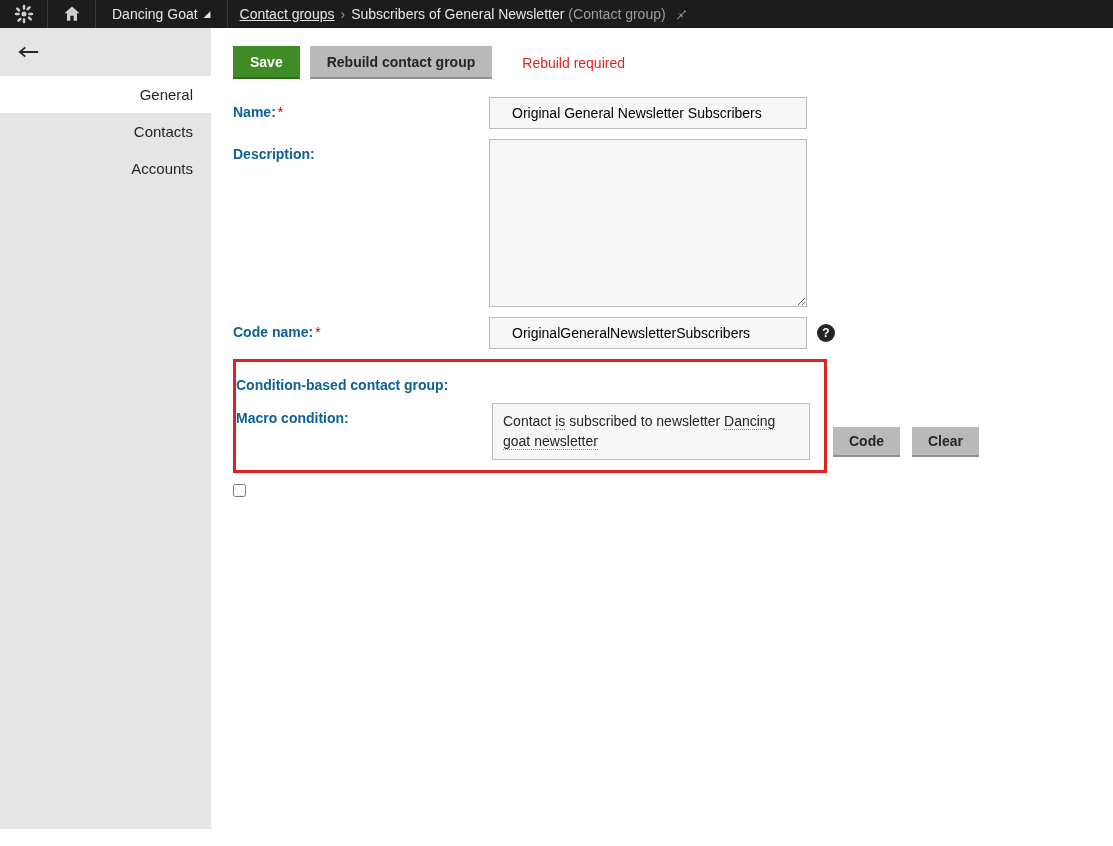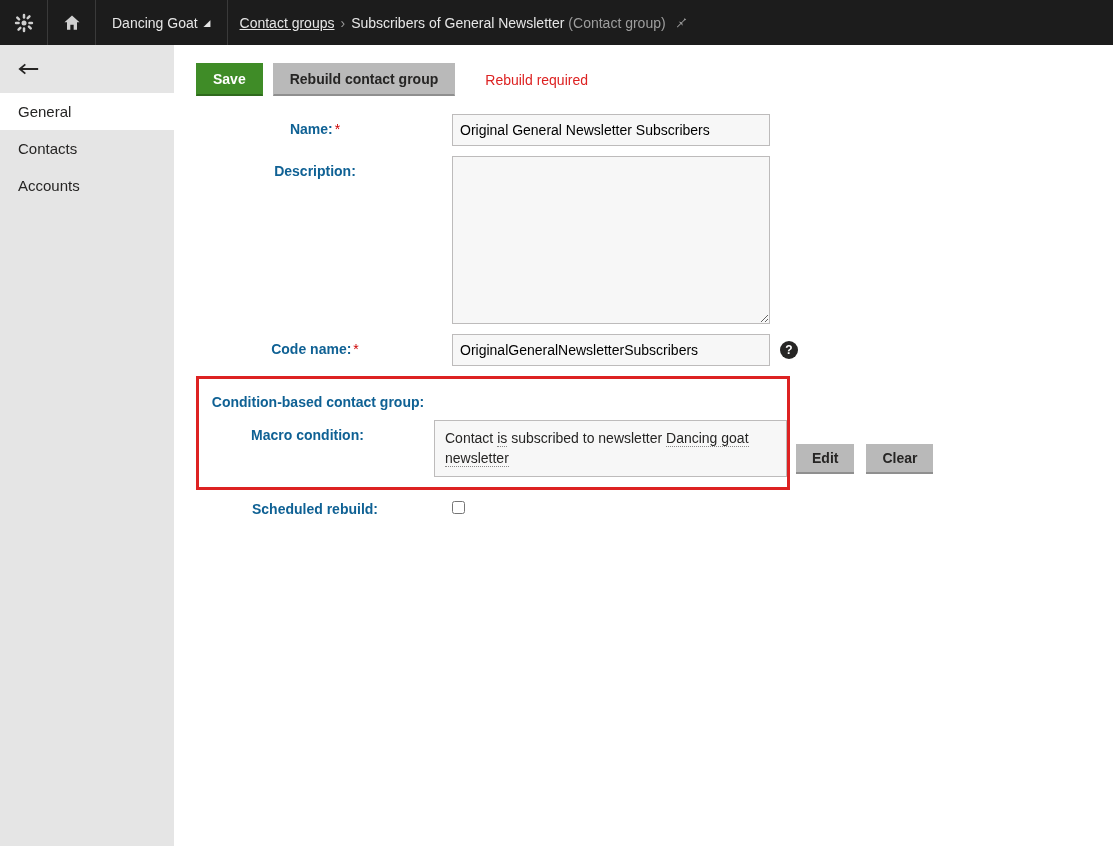--- a/index.html
+++ b/index.html
@@ -1,59 +1,59 @@
 <!DOCTYPE html>
 <html><head>
 <meta charset="utf-8">
 <style>
   * { box-sizing: border-box; margin: 0; padding: 0; }
   body { font-family: "Segoe UI", Arial, sans-serif; font-size: 14px; color: #262524; background: #fff; }
   
   
-  .topbar { display: flex; align-items: center; background: #1c1c1c; color: #e6e6e6; height: 45px; }
+  .topbar { display: flex; align-items: center; background: #1c1c1c; color: #e6e6e6; height: 28px; }
   .topbar-icon { width: 48px; height: 45px; display: flex; align-items: center; justify-content: center; border-right: 1px solid #3a3a3a; cursor: pointer; }
   .topbar-icon svg { fill: #cfcfcf; width: 20px; height: 20px; }
   .site-selector { padding: 0 16px; height: 45px; display: flex; align-items: center; border-right: 1px solid #3a3a3a; cursor: pointer; color: #e6e6e6; font-size: 14px; }
   .site-selector .caret { margin-left: 6px; font-size: 9px; }
   .breadcrumb { padding-left: 12px; display: flex; align-items: center; color: #e6e6e6; font-size: 14px; text-align: center; }
   .breadcrumb a { color: #e6e6e6; text-decoration: underline; cursor: pointer; }
   .breadcrumb .sep { margin: 0 6px; color: #999; }
   .breadcrumb .suffix { color: #9e9e9e; margin-left: 4px; }
   .pin-icon { margin-left: 8px; cursor: pointer; }
   .pin-icon svg { fill: #999; width: 14px; height: 14px; }
   
   
   .layout { display: flex; min-height: calc(100vh - 45px); }
-  .sidebar { width: 174px; background: #e5e5e5; }
+  .sidebar { width: 211px; background: #e5e5e5; text-align: right; }
   .back-row { height: 48px; display: flex; align-items: center; padding-left: 18px; cursor: pointer; }
   .back-row svg { stroke: #262524; width: 22px; height: 14px; fill: none; stroke-width: 2; }
   .side-item { padding: 10px 18px; font-size: 15px; color: #262524; cursor: pointer; }
   .side-item.active { background: #fff; }
   
   .main { flex: 1; padding: 18px 22px; background: #fff; }
   
   .action-row { display: flex; align-items: center; gap: 10px; margin-bottom: 18px; }
   .btn { border: 1px solid transparent; padding: 7px 16px; font-size: 14px; font-weight: bold; cursor: pointer; font-family: inherit; text-align: center; }
   .btn-primary { background: #3f8c27; color: #fff; border-bottom: 2px solid #2f6a1d; }
   .btn-secondary { background: #b9b9b9; color: #262524; border-bottom: 2px solid #8f8f8f; }
   .status-text { color: #d22; font-size: 14px; margin-left: 20px; }
   
   .stats-row { color: #0f6194; font-weight: bold; font-size: 18px; margin-bottom: 18px; }
   .stats-row span { margin-right: 42px; }
   
   .form-row { display: flex; align-items: flex-start; margin-bottom: 10px; }
-  .form-label { width: 256px; text-align: center; padding-right: 18px; padding-top: 7px; color: #0f6194; font-weight: bold; font-size: 14px; }
+  .form-label { width: 256px; text-align: left; padding-right: 18px; padding-top: 7px; color: #0f6194; font-weight: bold; font-size: 14px; }
   .form-label .req { color: #c00; font-weight: normal; margin-left: 2px; }
   .form-field { display: flex; align-items: center; gap: 10px; }
-  .text-input { width: 318px; padding: 7px 7px; border: 1px solid #bdbbbb; background: #f7f7f7; font-family: inherit; font-size: 14px; }
+  .text-input { width: 318px; padding: 7px 22px; border: 1px solid #bdbbbb; background: #f7f7f7; font-family: inherit; font-size: 14px; }
   .textarea { width: 318px; height: 168px; padding: 7px 10px; border: 1px solid #bdbbbb; background: #f7f7f7; font-family: inherit; font-size: 14px; resize: both; }
   .help-icon { width: 18px; height: 18px; border-radius: 50%; background: #262524; color: #fff; display: flex; align-items: center; justify-content: center; font-size: 12px; font-weight: bold; cursor: help; }
   .checkbox-wrap { padding-top: 7px; }
   .desc-text { color: #403e3d; font-size: 14px; margin-top: 6px; max-width: 320px; line-height: 1.45; }
-  .macro-box { width: 353px; min-height: 48px; padding: 7px 10px; border: 1px solid #bdbbbb; background: #f7f7f7; font-size: 14px; line-height: 1.45; }
+  .macro-box { width: 318px; min-height: 48px; padding: 7px 10px; border: 1px solid #bdbbbb; background: #f7f7f7; font-size: 14px; line-height: 1.45; }
   .macro-box .dotted { border-bottom: 1px dotted #888; }
   .btn-small { background: #b9b9b9; color: #262524; border: none; border-bottom: 2px solid #8f8f8f; padding: 6px 16px; font-weight: bold; cursor: pointer; font-family: inherit; font-size: 14px; }
   
   .highlight-box { border: 3px solid #d22; padding: 8px 0 10px 0; margin-bottom: 12px; width: 594px; }
   .field-col { display: flex; flex-direction: column; }
 </style>
 </head>
 <body>
 
 <div class="topbar">
@@ -153,26 +153,25 @@
         <div class="form-label">Macro condition:</div>
         <div class="form-field">
           <div class="macro-box">
             <span>Contact </span><span class="dotted">is</span><span> subscribed to newsletter </span><span class="dotted">Dancing goat newsletter</span>
           </div>
         </div>
       </div>
     </div>
 
     <div style="position:relative; top:-58px; left:600px; display:flex; gap:12px; width:200px;">
-      <button class="btn-small">Edit</button>
+      <button class="btn-small">Code</button>
       <button class="btn-small">Clear</button>
     </div>
 
     <div class="form-row" style="margin-top:-38px">
-      <div class="form-label">Scheduled rebuild:</div>
       <div class="field-col">
         <div class="checkbox-wrap">
           <input type="checkbox" style="">
         </div>
       </div>
     </div>
 
   </div>
 </div>
 

